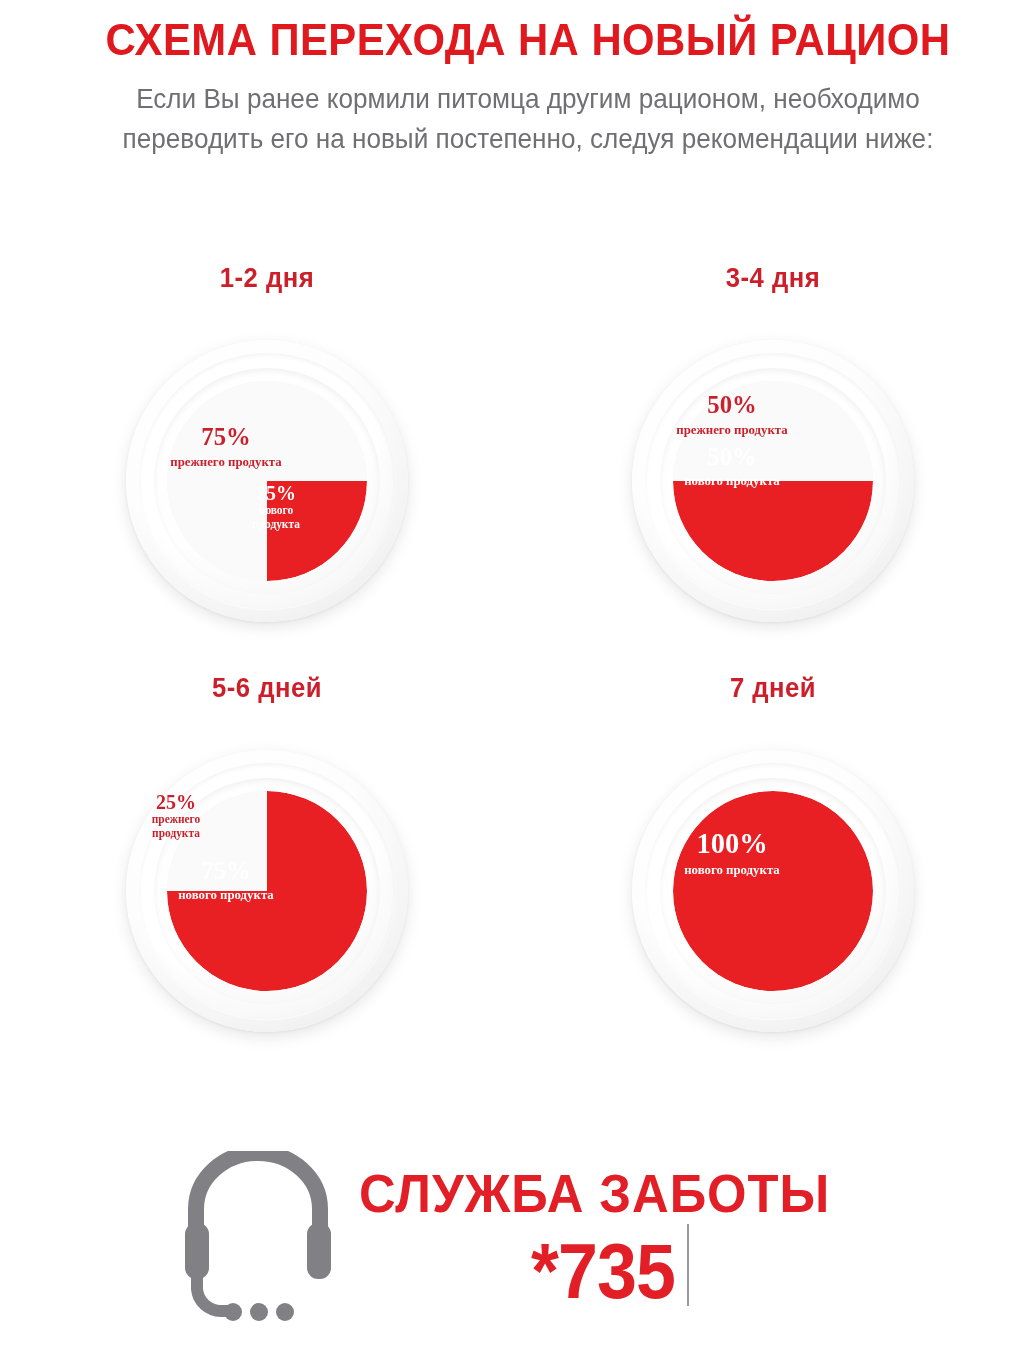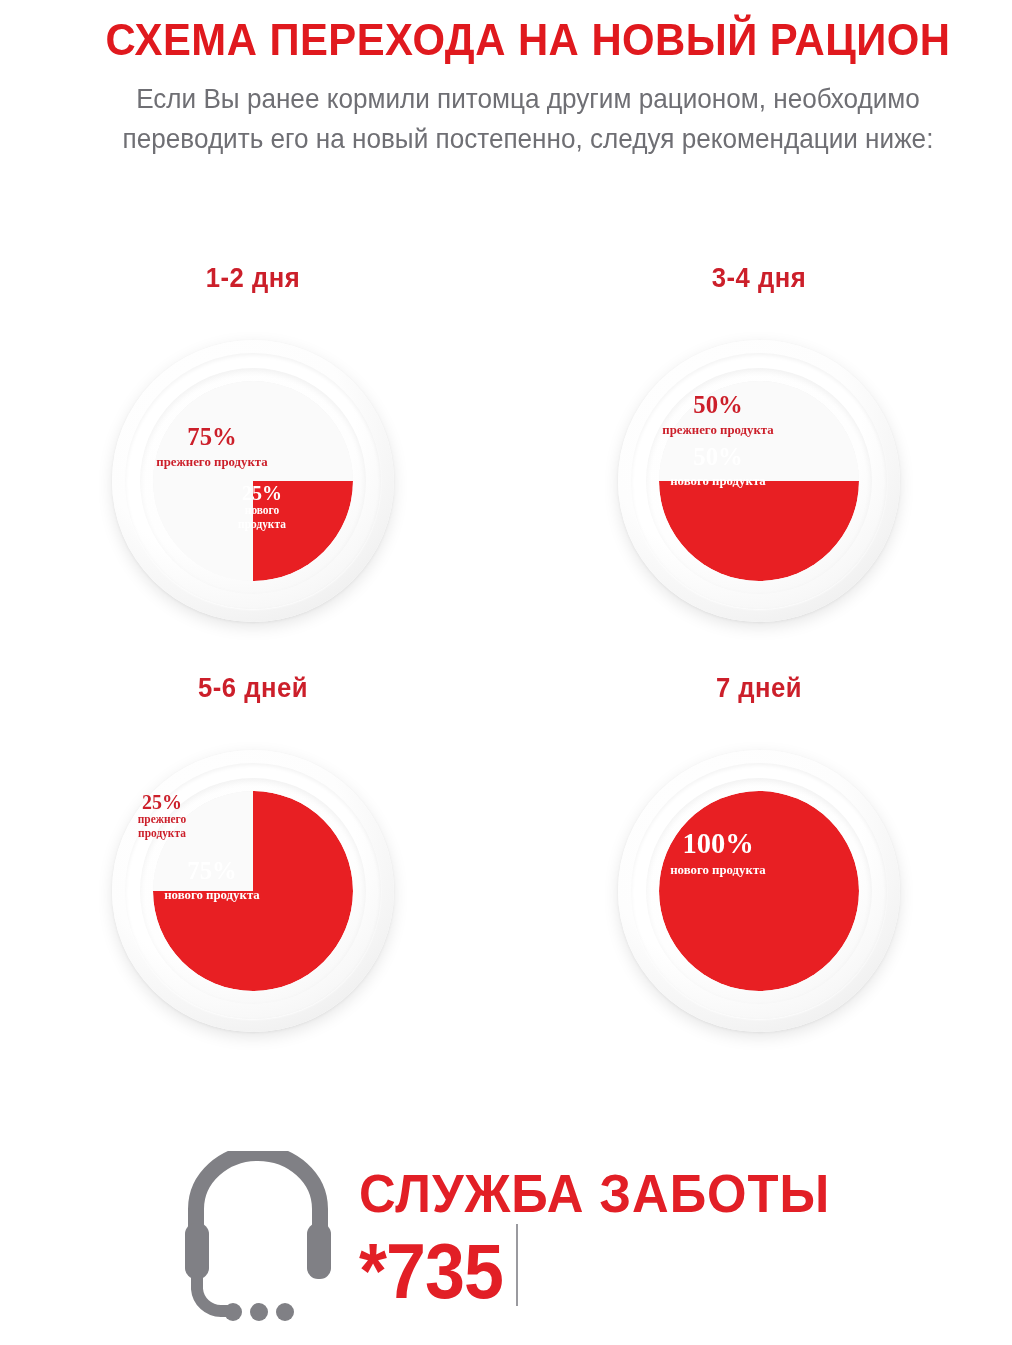--- a/index.html
+++ b/index.html
@@ -28,21 +28,21 @@
     font-size:27.5px;
     font-weight:400;
     line-height:1.45;
     transform:scaleX(0.95);
   }
   .subtitle div{ white-space:nowrap; }
 
   
   .grid{
     position:absolute;
-    top:258px; left:0; right:0;
+    top:258px; left:14px; right:0;
     display:grid;
     grid-template-columns:506px 506px;
     grid-template-rows:410px 410px;
     justify-items:center;
   }
   .cell{ position:relative; width:300px; }
 
   .daylabel{
     text-align:center;
     color:#cc1f2a;
@@ -147,21 +147,21 @@
   .careline{
     color:#e21f26;
     font-size:54px;
     font-weight:700;
     letter-spacing:1px;
     line-height:1.0;
     transform:scaleX(0.94);
     transform-origin:left center;
     white-space:nowrap;
   }
-  .botrow{ display:flex; align-items:flex-end; margin-top:4px;}
+  .botrow{ display:flex; align-items:flex-end; margin-top:4px;justify-content:center;}
   .phone{
     color:#e21f26;
     font-size:78px;
     font-weight:700;
     line-height:0.92;
     letter-spacing:-1px;
     transform:scaleX(0.92);
     transform-origin:left bottom;
     white-space:nowrap;
   }

